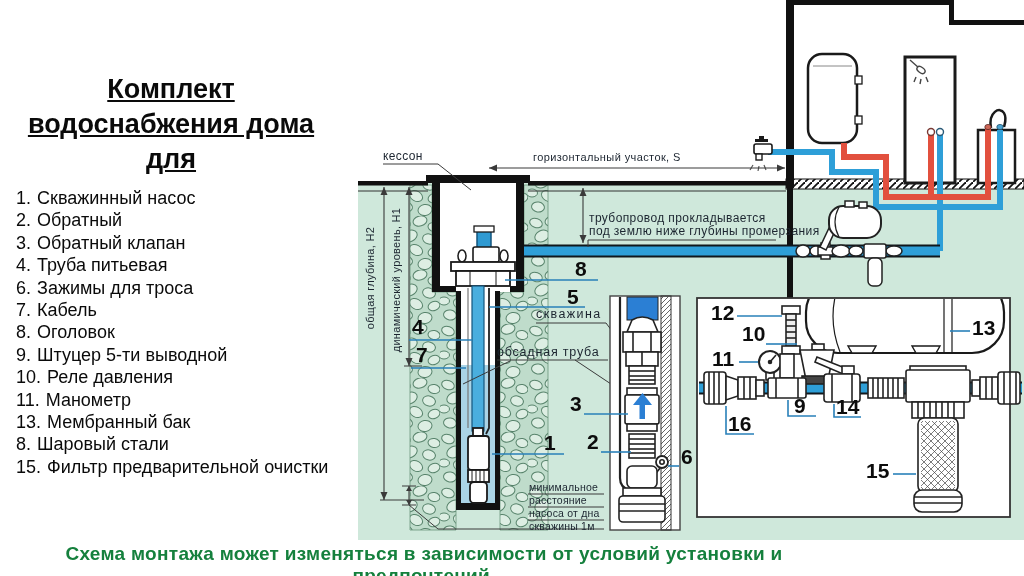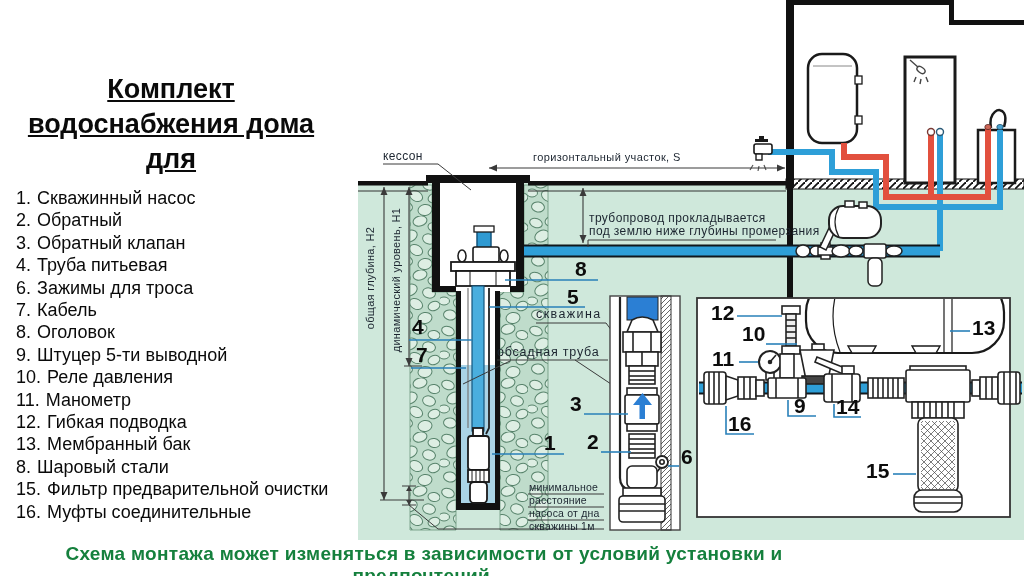--- a/index.html
+++ b/index.html
@@ -39,25 +39,23 @@
     <div><span class="n">1.</span><span>Скважинный насос</span></div>
     <div><span class="n">2.</span><span>Обратный</span></div>
     <div><span class="n">3.</span><span>Обратный клапан</span></div>
     <div><span class="n">4.</span><span>Труба питьевая</span></div>
     <div><span class="n">6.</span><span>Зажимы для троса</span></div>
     <div><span class="n">7.</span><span>Кабель</span></div>
     <div><span class="n">8.</span><span>Оголовок</span></div>
     <div><span class="n">9.</span><span>Штуцер 5-ти выводной</span></div>
     <div><span class="n">10.</span><span>Реле давления</span></div>
     <div><span class="n">11.</span><span>Манометр</span></div>
-    <div><span class="n">12.</span><span>Гибкая подводка</span></div>
     <div><span class="n">13.</span><span>Мембранный бак</span></div>
     <div><span class="n">8.</span><span>Шаровый стали</span></div>
     <div><span class="n">15.</span><span>Фильтр предварительной очистки</span></div>
-    <div><span class="n">16.</span><span>Муфты соединительные</span></div>
   </div>
 
   <svg width="1024" height="576" viewBox="0 0 1024 576">
     <defs>
       <pattern id="stones" width="44" height="54" patternUnits="userSpaceOnUse">
         <rect width="44" height="54" fill="#bfdccb"></rect>
         <g fill="#ddeee3" stroke="#57836b" stroke-width="1">
           <ellipse cx="8" cy="7" rx="6.5" ry="4.5" transform="rotate(20 8 7)"></ellipse>
           <ellipse cx="24" cy="5" rx="7" ry="5" transform="rotate(-15 24 5)"></ellipse>
           <ellipse cx="38" cy="11" rx="6" ry="4.5" transform="rotate(10 38 11)"></ellipse>

